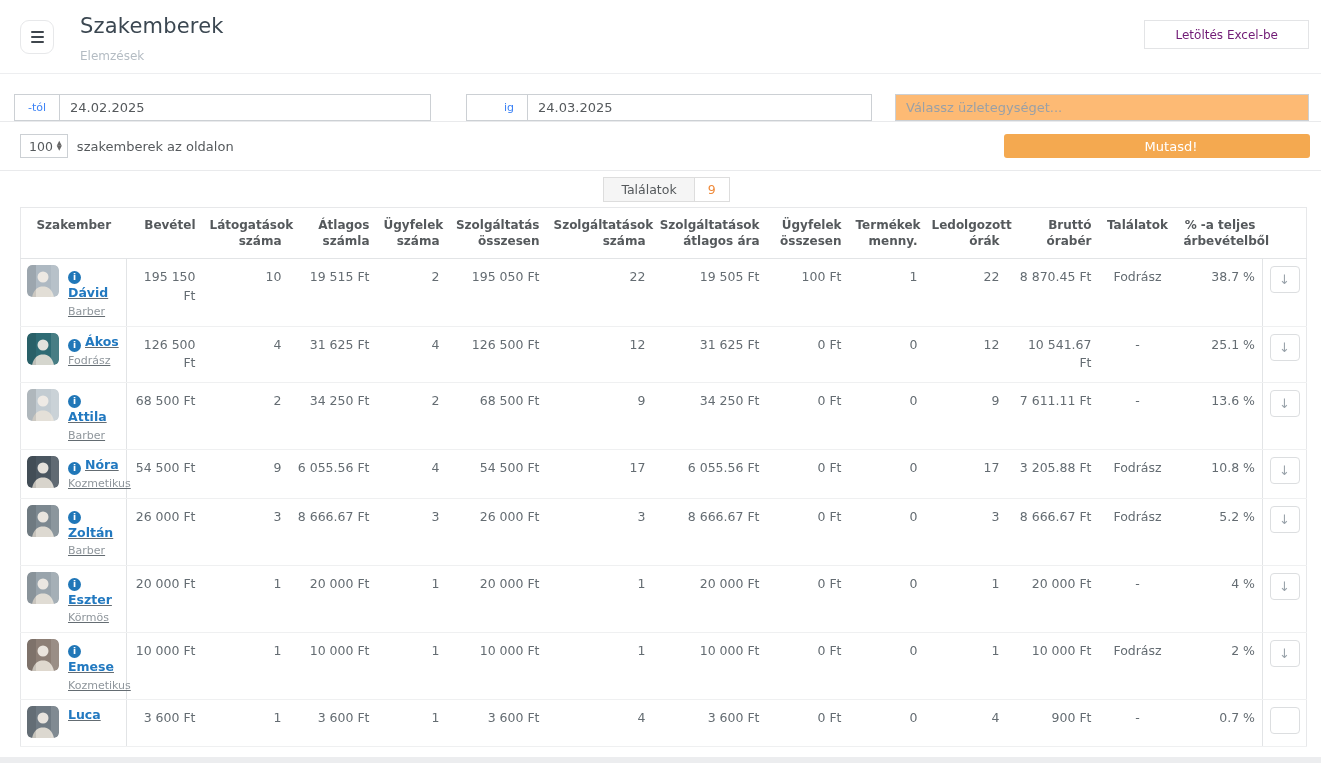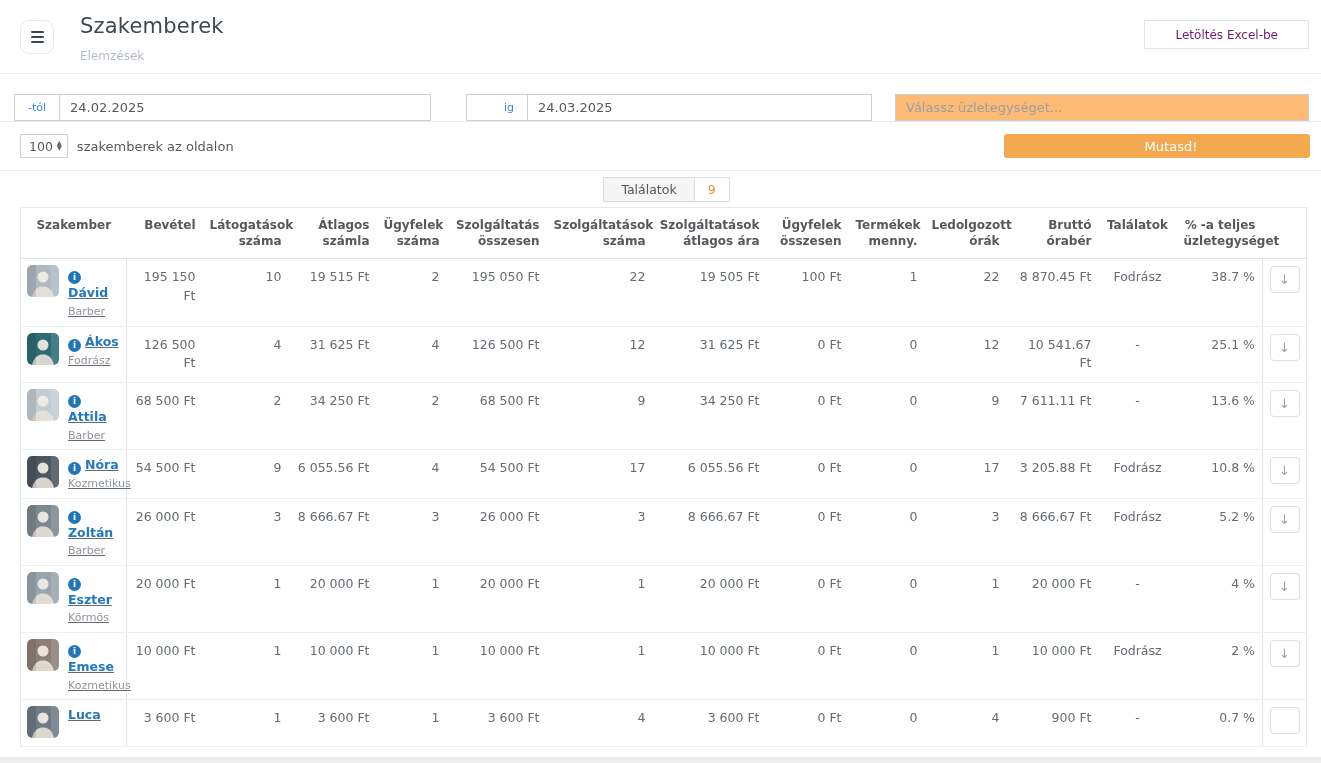--- a/index.html
+++ b/index.html
@@ -142,21 +142,21 @@
             <th>Átlagos számla</th>
             <th>Ügyfelek száma</th>
             <th>Szolgáltatás összesen</th>
             <th>Szolgáltatások száma</th>
             <th>Szolgáltatások átlagos ára</th>
             <th>Ügyfelek összesen</th>
             <th>Termékek menny.</th>
             <th>Ledolgozott órák</th>
             <th>Bruttó órabér</th>
             <th class="c-job">Találatok</th>
-            <th>% -a teljes üzletegységet</th>
+            <th>% -a teljes árbevételből</th>
             <th></th>
           </tr>
         </thead>
       <tbody id="body-rows">
           <tr>
             <td class="c-name">
               <div class="who">
        <span class="avatar">
                   <svg width="32" height="32" viewBox="0 0 32 32">
                     <rect width="32" height="32" rx="5" fill="#aeb9c2"></rect>

